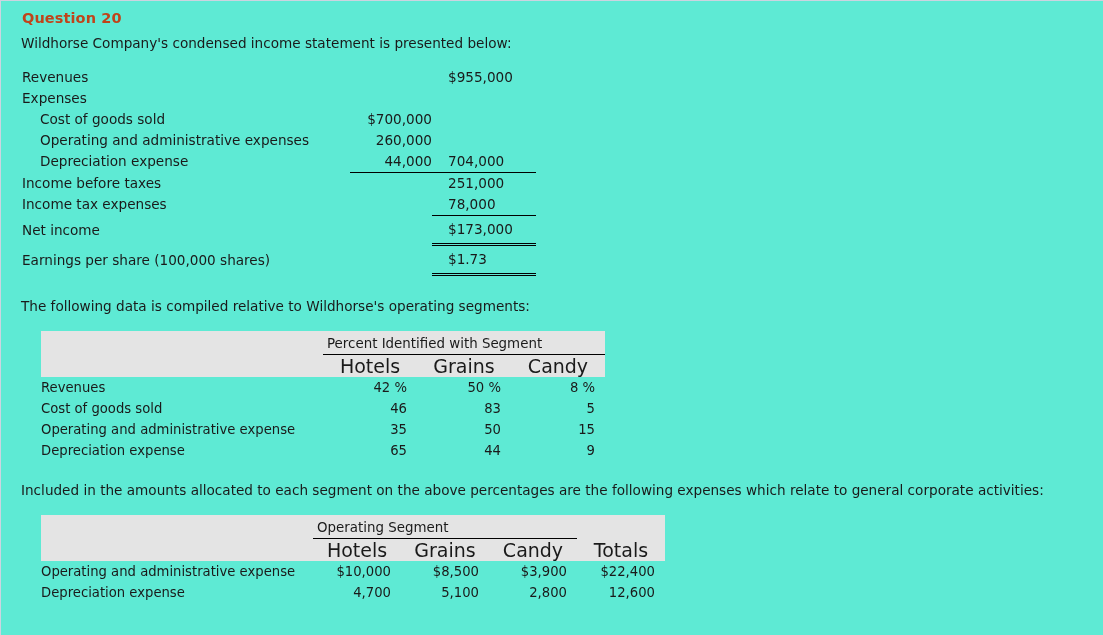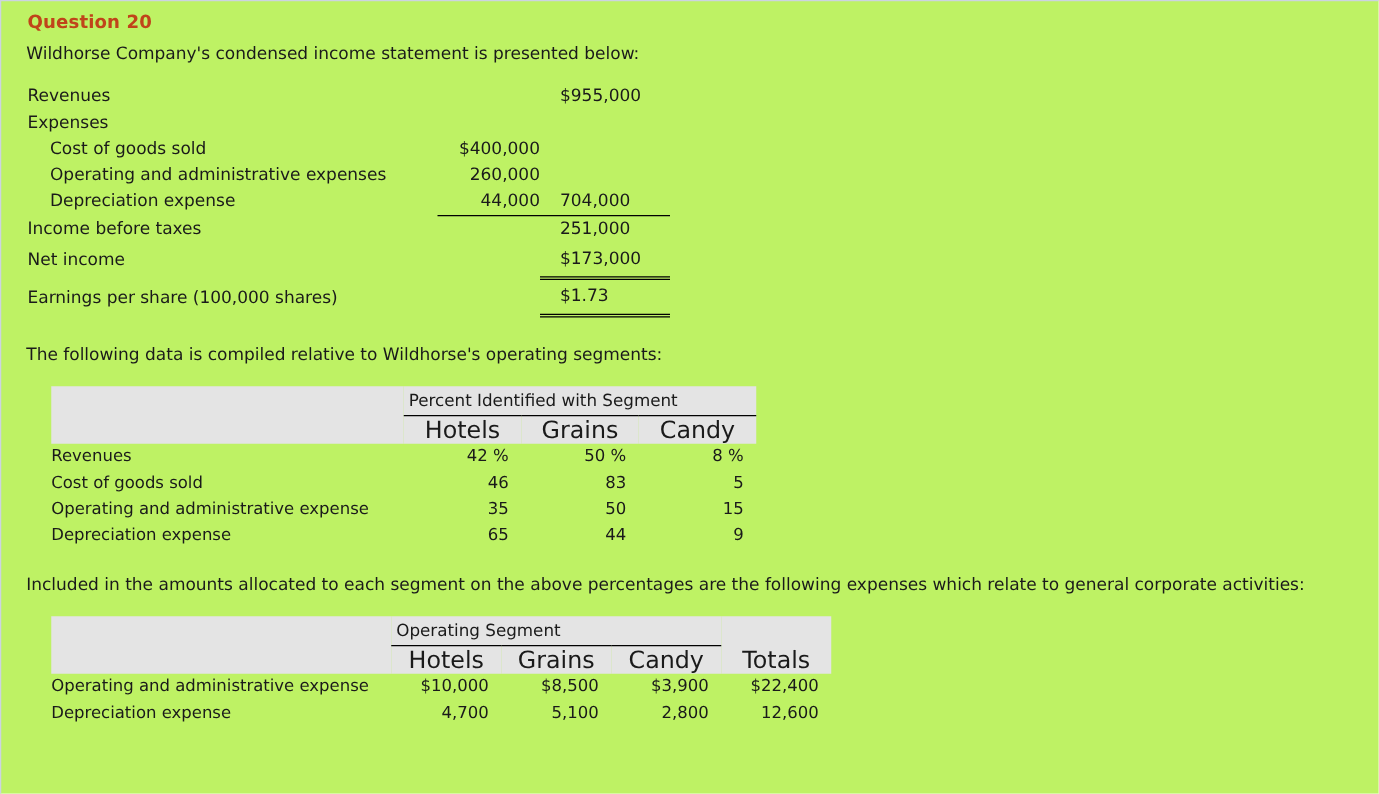--- a/index.html
+++ b/index.html
@@ -14,21 +14,21 @@
     color: #1a1a1a;
     overflow: hidden;
   }
   .page {
     position: relative;
     width: 1103px;
     height: 635px;
     box-sizing: border-box;
     border-top: 1px solid #ccd4e0;
     border-left: 1px solid #ccd4e0;
-    background: #bef264;
+    background: #5eead4;
   }
   .inner {
     padding: 9px 0 0 20px;
   }
   .q-title {
     color: #c0441a;
     font-weight: bold;
     font-size: 14.5px;
     letter-spacing: 0.1px;
     margin: 0 0 9px 1px;
@@ -139,37 +139,42 @@
           <td class="is-c1"></td>
           <td class="is-c2">$955,000</td>
         </tr>
         <tr>
           <td class="is-label">Expenses</td>
           <td class="is-c1"></td>
           <td class="is-c2"></td>
         </tr>
         <tr>
           <td class="is-label indent">Cost of goods sold</td>
-          <td class="is-c1">$400,000</td>
+          <td class="is-c1">$700,000</td>
           <td class="is-c2"></td>
         </tr>
         <tr>
           <td class="is-label indent">Operating and administrative expenses</td>
           <td class="is-c1">260,000</td>
           <td class="is-c2"></td>
         </tr>
         <tr>
           <td class="is-label indent">Depreciation expense</td>
           <td class="is-c1 ul-single">44,000</td>
           <td class="is-c2 ul-single">704,000</td>
         </tr>
         <tr>
           <td class="is-label">Income before taxes</td>
           <td class="is-c1"></td>
           <td class="is-c2">251,000</td>
+        </tr>
+        <tr>
+          <td class="is-label">Income tax expenses</td>
+          <td class="is-c1"></td>
+          <td class="is-c2 ul-single">78,000</td>
         </tr>
         <tr>
           <td class="is-label tall">Net income</td>
           <td class="is-c1 tall"></td>
           <td class="is-c2 tall ul-double">$173,000</td>
         </tr>
         <tr>
           <td class="is-label tall">Earnings per share (100,000 shares)</td>
           <td class="is-c1 tall"></td>
           <td class="is-c2 tall ul-double">$1.73</td>

